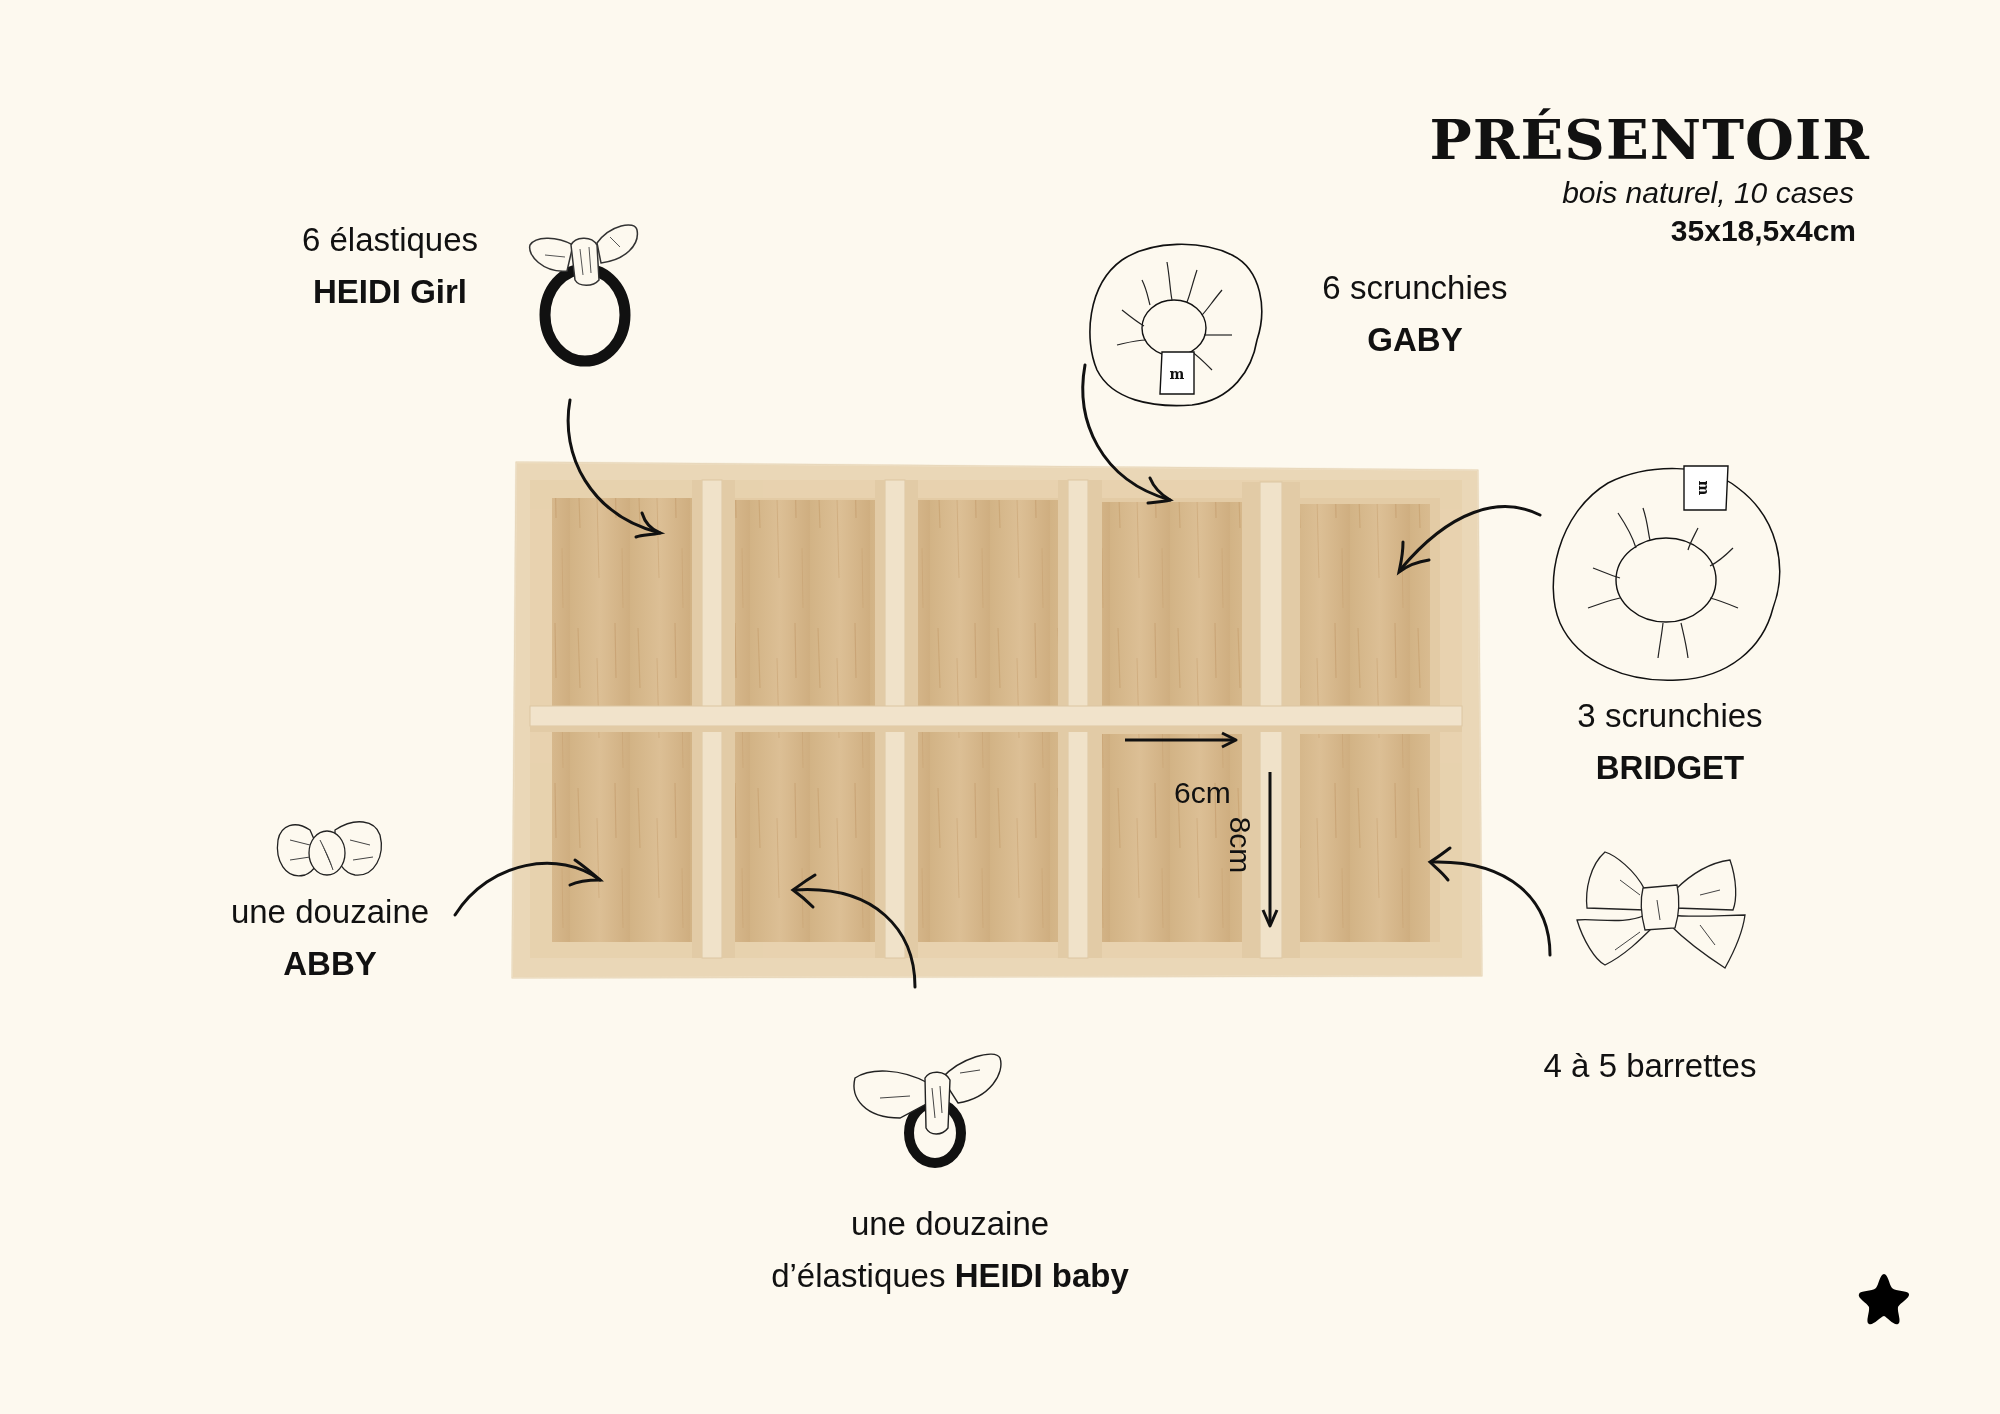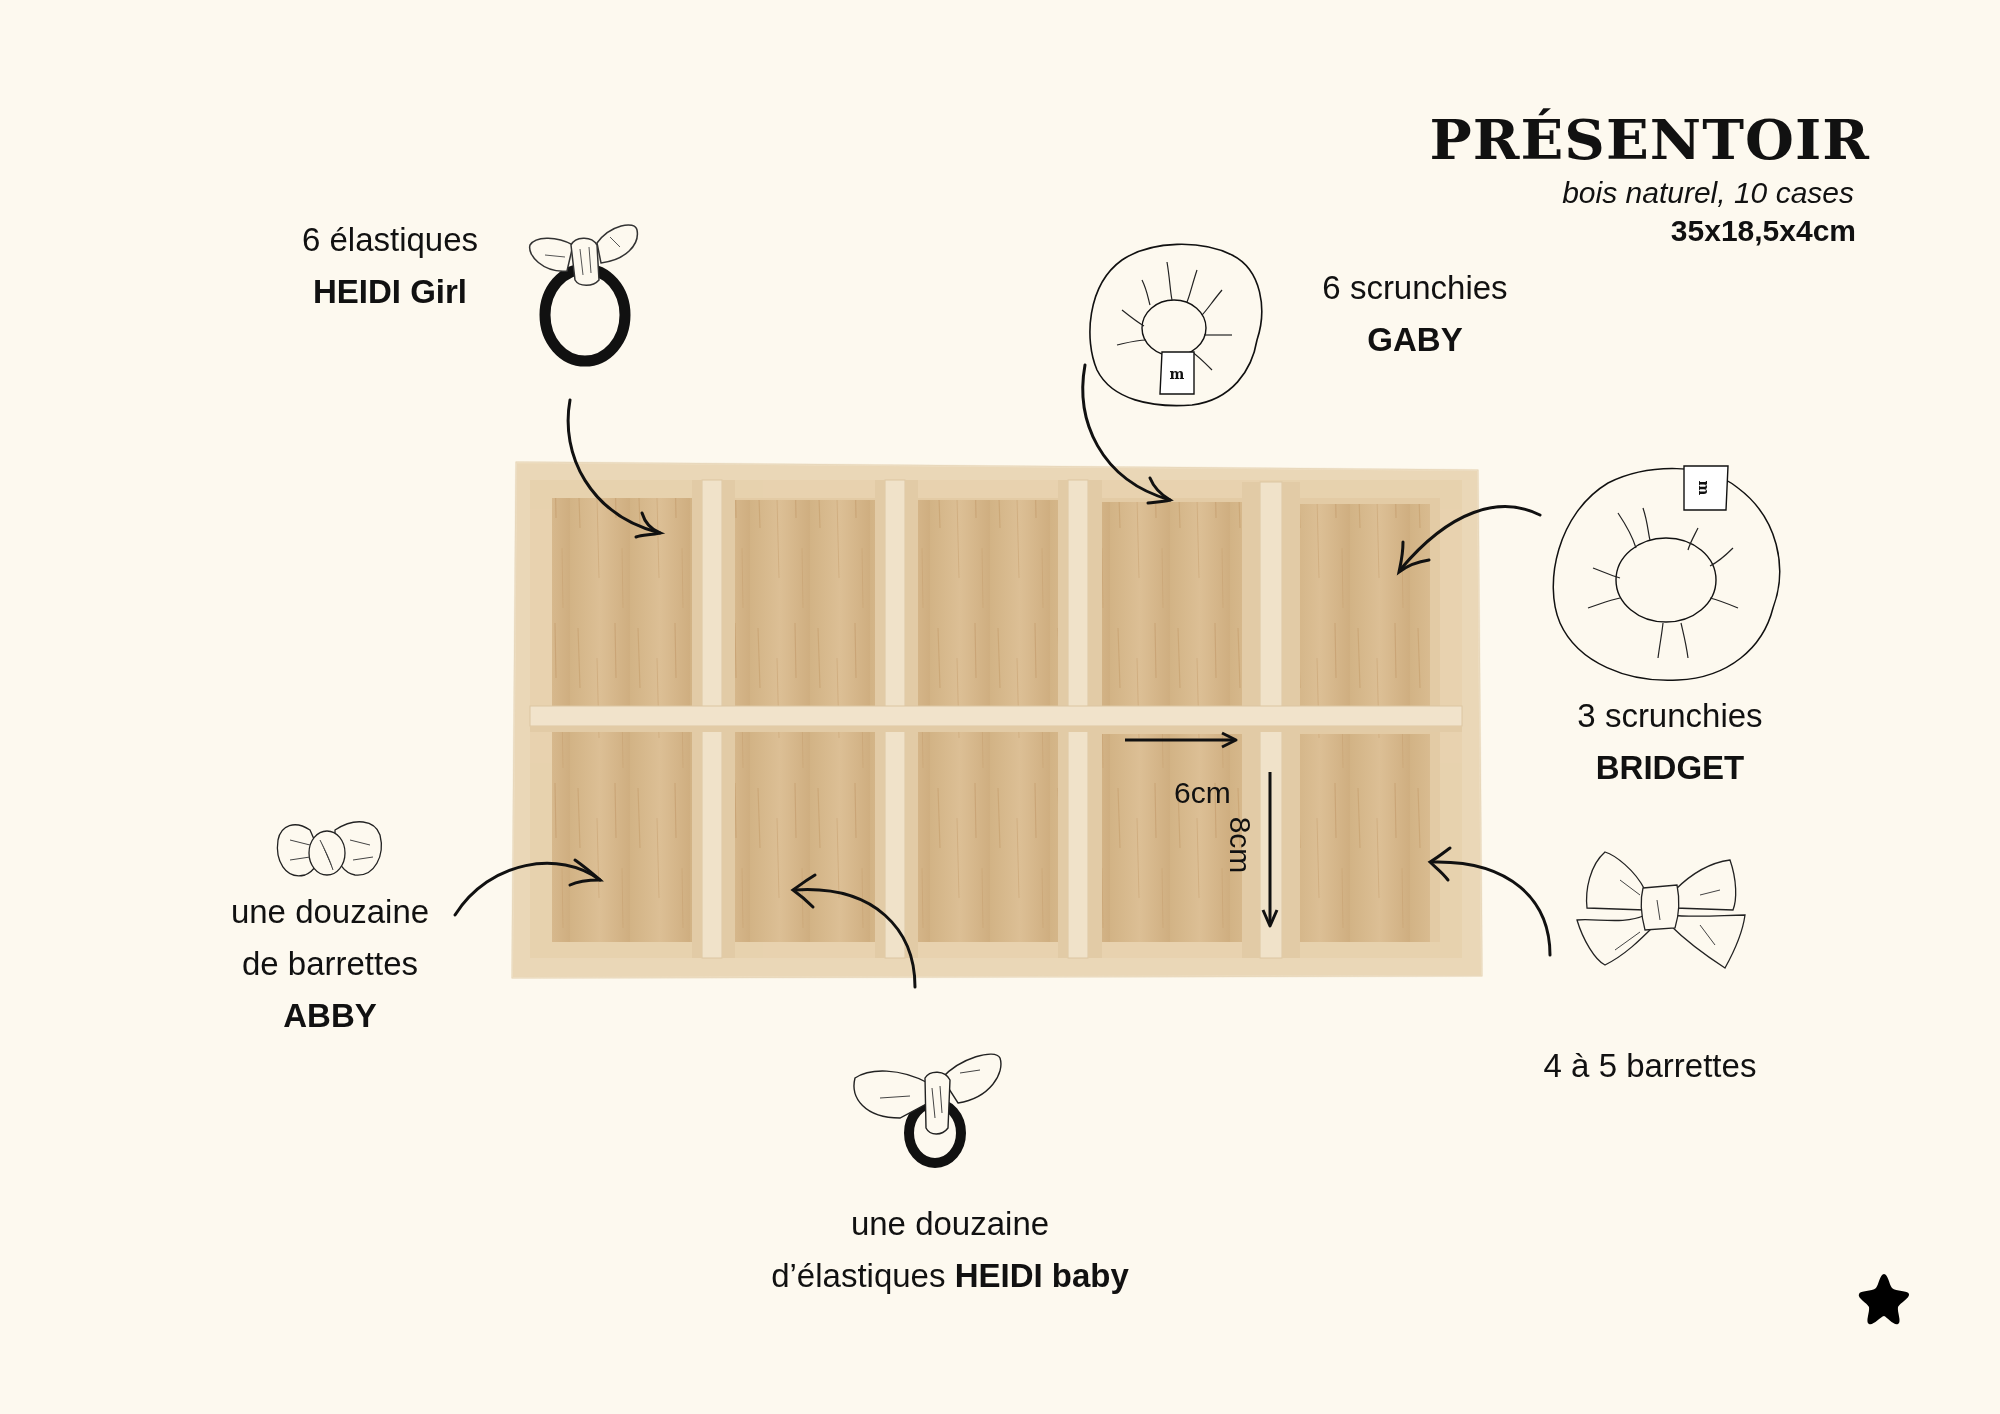--- a/index.html
+++ b/index.html
@@ -179,21 +179,20 @@
 </svg>
 
 <svg class="abs" style="left:275px; top:815px;" width="110" height="70" viewBox="0 0 110 70">
   <path d="M35,15 C20,5 6,10 3,25 C0,45 10,65 30,60 C40,56 45,45 45,38 Z" fill="#fdf9ef" stroke="#222" stroke-width="1.3"></path>
   <path d="M60,15 C80,2 100,5 105,20 C110,40 100,62 80,60 C68,58 62,45 60,38 Z" fill="#fdf9ef" stroke="#222" stroke-width="1.3"></path>
   <ellipse cx="52" cy="38" rx="18" ry="22" fill="#fdf9ef" stroke="#222" stroke-width="1.3"></ellipse>
   <path d="M15,25 L35,30 M15,45 L35,42 M75,25 L95,30 M78,45 L98,42 M45,25 C50,35 55,45 58,55" stroke="#444" stroke-width="1"></path>
 </svg>
 <div class="abs lbl" style="left:215px; top:886px; width:230px;">
   <div class="q">une douzaine</div>
-  <div class="q">de barrettes</div>
   <div class="n">ABBY</div>
 </div>
 <svg class="abs" style="left:450px; top:855px;" width="160" height="70">
   <path d="M5,60 C40,5 110,-5 150,25" fill="none" stroke="#111" stroke-width="3" stroke-linecap="round"></path>
   <path d="M125,5 C135,12 142,18 150,25 C138,25 128,26 120,30" fill="none" stroke="#111" stroke-width="3" stroke-linecap="round"></path>
 </svg>
 
 <svg class="abs" style="left:850px; top:1048px;" width="160" height="125" viewBox="0 0 160 125">
   <ellipse cx="85" cy="85" rx="26" ry="30" fill="none" stroke="#111" stroke-width="10"></ellipse>
   <path d="M78,35 C50,20 20,20 5,30 C0,50 15,70 50,70 L78,55 Z" fill="#fdf9ef" stroke="#222" stroke-width="1.4"></path>

